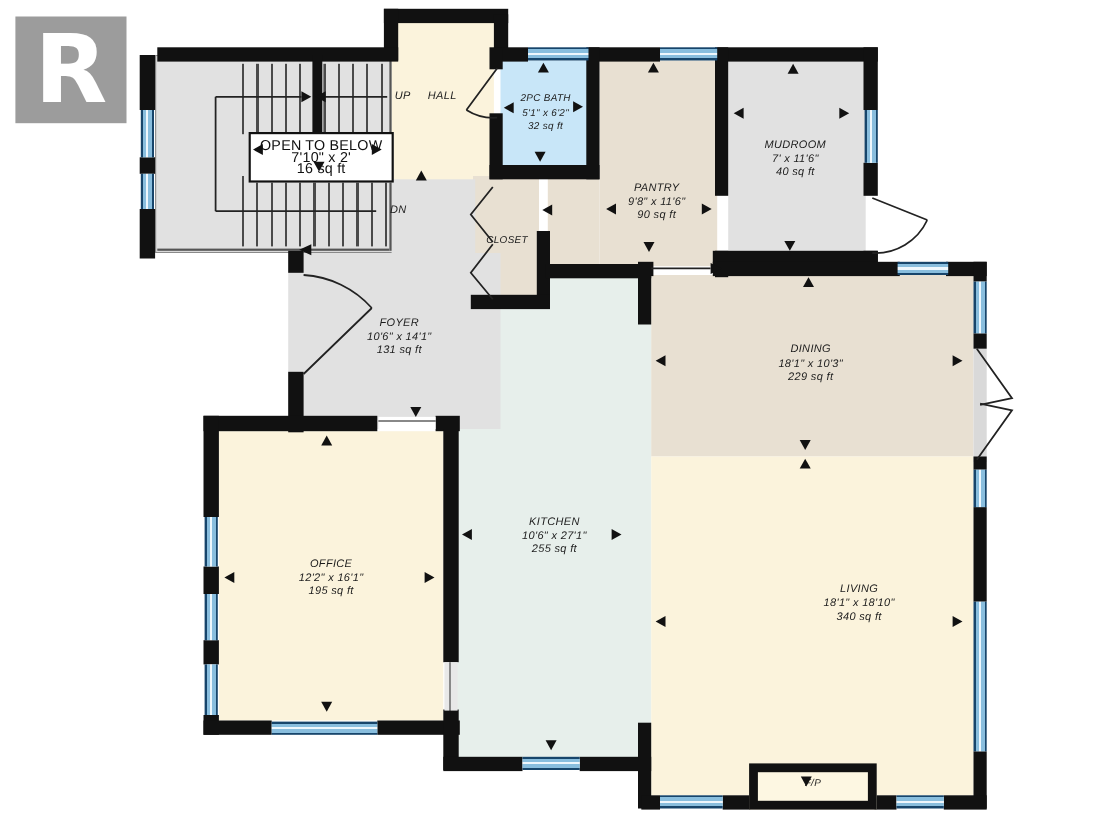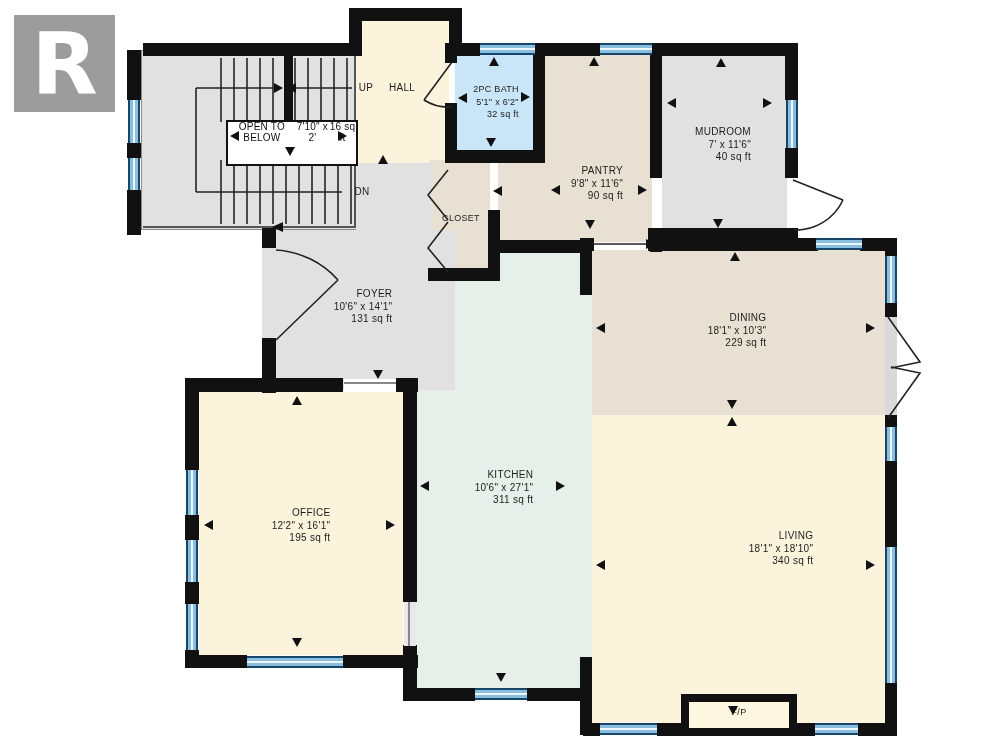--- a/index.html
+++ b/index.html
@@ -6,31 +6,31 @@
   #canvas{position:relative;width:1000px;height:750px;background:#fff;overflow:hidden;
           font-family:"Liberation Sans",sans-serif;}
   .room{position:absolute;z-index:1;}
   .tline{position:absolute;background:#555;z-index:2;}
   .treads{position:absolute;z-index:2;background:repeating-linear-gradient(to right,#4a4a4a 0 2px,transparent 2px 13px);}
   .w{position:absolute;background:#111;z-index:3;}
   .win-h{position:absolute;height:12px;z-index:4;
     background:linear-gradient(to bottom,#17456b 0 2px,#89bede 2px 5px,#eef7fd 5px 7px,#89bede 7px 10px,#17456b 10px 12px);}
   .win-v{position:absolute;width:12px;z-index:4;
     background:linear-gradient(to right,#17456b 0 2px,#89bede 2px 5px,#eef7fd 5px 7px,#89bede 7px 10px,#17456b 10px 12px);}
-  .lbl{position:absolute;transform:translate(-50%,-50%);text-align:right;z-index:6;
-       font-size:10px;line-height:12.5px;color:#1c1c1c;letter-spacing:.3px;white-space:nowrap;}
+  .lbl{position:absolute;transform:translate(-50%,-50%);text-align:center;z-index:6;
+       font-size:10px;line-height:12.5px;color:#1c1c1c;letter-spacing:.3px;white-space:nowrap;font-style:italic;}
   .lbl.small{font-size:9px;}
   .ar{position:absolute;width:0;height:0;z-index:6;}
   .ar-up{border-left:5px solid transparent;border-right:5px solid transparent;border-bottom:9px solid #111;}
   .ar-dn{border-left:5px solid transparent;border-right:5px solid transparent;border-top:9px solid #111;}
   .ar-lf{border-top:5px solid transparent;border-bottom:5px solid transparent;border-right:9px solid #111;}
   .ar-rt{border-top:5px solid transparent;border-bottom:5px solid transparent;border-left:9px solid #111;}
   #openbox{position:absolute;left:226px;top:120px;width:128px;height:42px;background:#fff;
-           border:2px solid #111;z-index:5;display:flex;flex-direction:row;justify-content:center;
-           text-align:center;font-size:10px;line-height:10.5px;letter-spacing:.2px;color:#111;}
+           border:2px solid #111;z-index:5;display:flex;flex-direction:column;justify-content:center;
+           text-align:center;font-size:13px;line-height:10.5px;letter-spacing:.2px;color:#111;}
   #doors-svg{position:absolute;left:0;top:0;z-index:5;}
   .pocket{position:absolute;z-index:4;}
   #fpbox{position:absolute;left:681px;top:694px;width:116px;height:42px;box-sizing:border-box;
          border:8px solid #111;background:#fdf7e2;z-index:5;}
   #logo-square{position:absolute;left:14px;top:15px;width:101px;height:97px;background:#9c9c9c;
                display:flex;align-items:center;justify-content:center;}
   #logo-square .r{color:#fff;font-family:"DejaVu Sans",sans-serif;font-weight:bold;font-size:86px;line-height:86px;}
   #logo-text{position:absolute;left:4px;top:112px;width:140px;font-size:21px;color:#9c9c9c;
              letter-spacing:2px;font-family:"Liberation Sans",sans-serif;}
   #logo-text sup{font-size:10px;letter-spacing:0;}
@@ -200,21 +200,21 @@
       <div>229 sq ft</div>
   </div>
   <div class="lbl rlbl" style="left:301px;top:526px;">
     <div>OFFICE</div>
       <div>12'2" x 16'1"</div>
       <div>195 sq ft</div>
   </div>
   <div class="lbl rlbl" style="left:504px;top:488px;">
     <div>KITCHEN</div>
       <div>10'6" x 27'1"</div>
-      <div>311 sq ft</div>
+      <div>255 sq ft</div>
   </div>
   <div class="lbl rlbl" style="left:737px;top:549px;margin-left:44px;">
     <div>LIVING</div>
       <div>18'1" x 18'10"</div>
       <div>340 sq ft</div>
   </div>
   <div class="lbl small" style="left:739px;top:712px;">F/P</div>
 
   <div class="ar ar-up" style="left:489px;top:57px;"></div>
   <div class="ar ar-dn" style="left:486px;top:138px;"></div>

